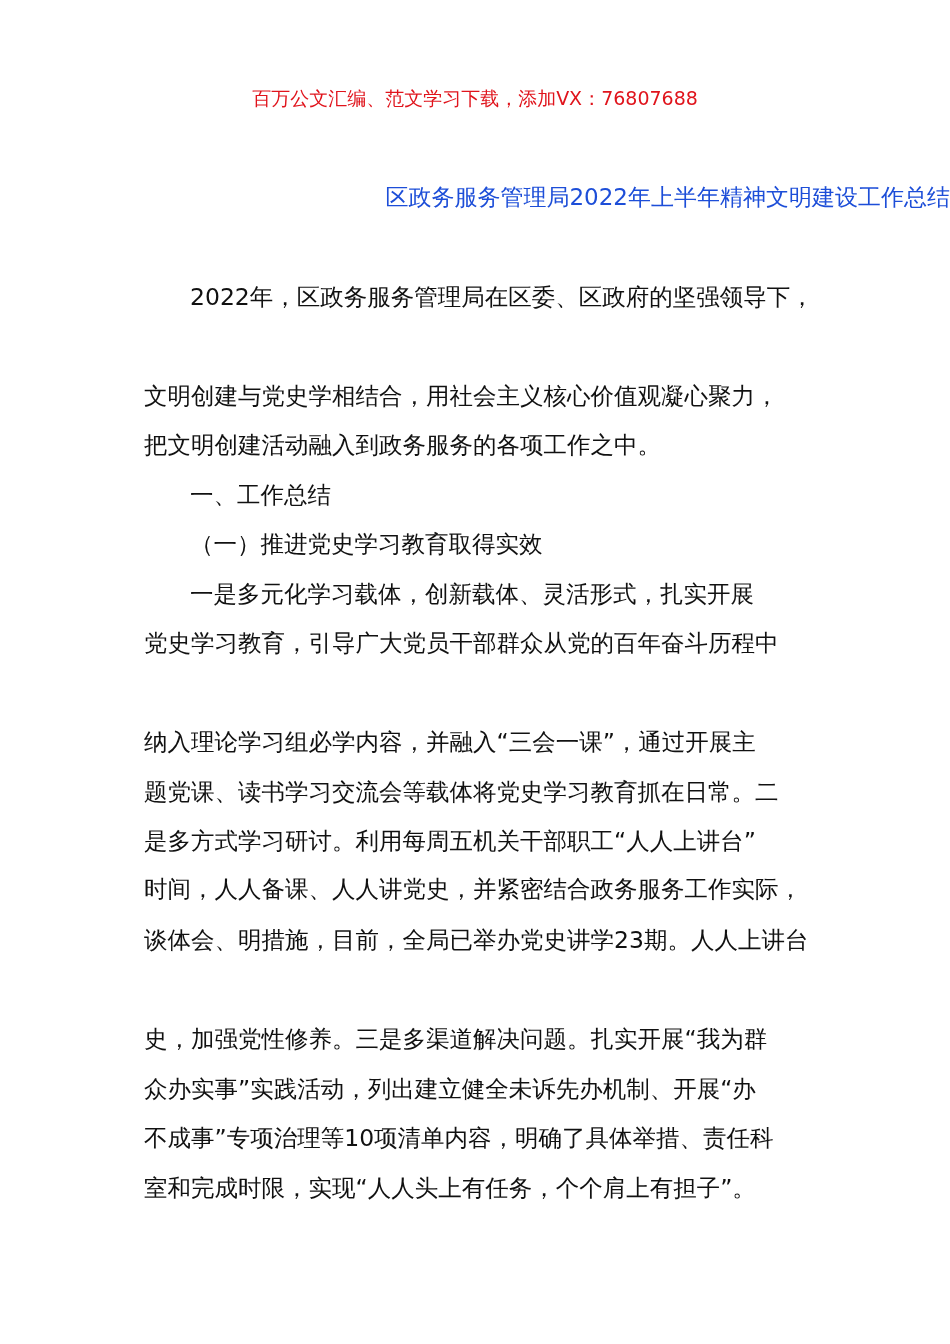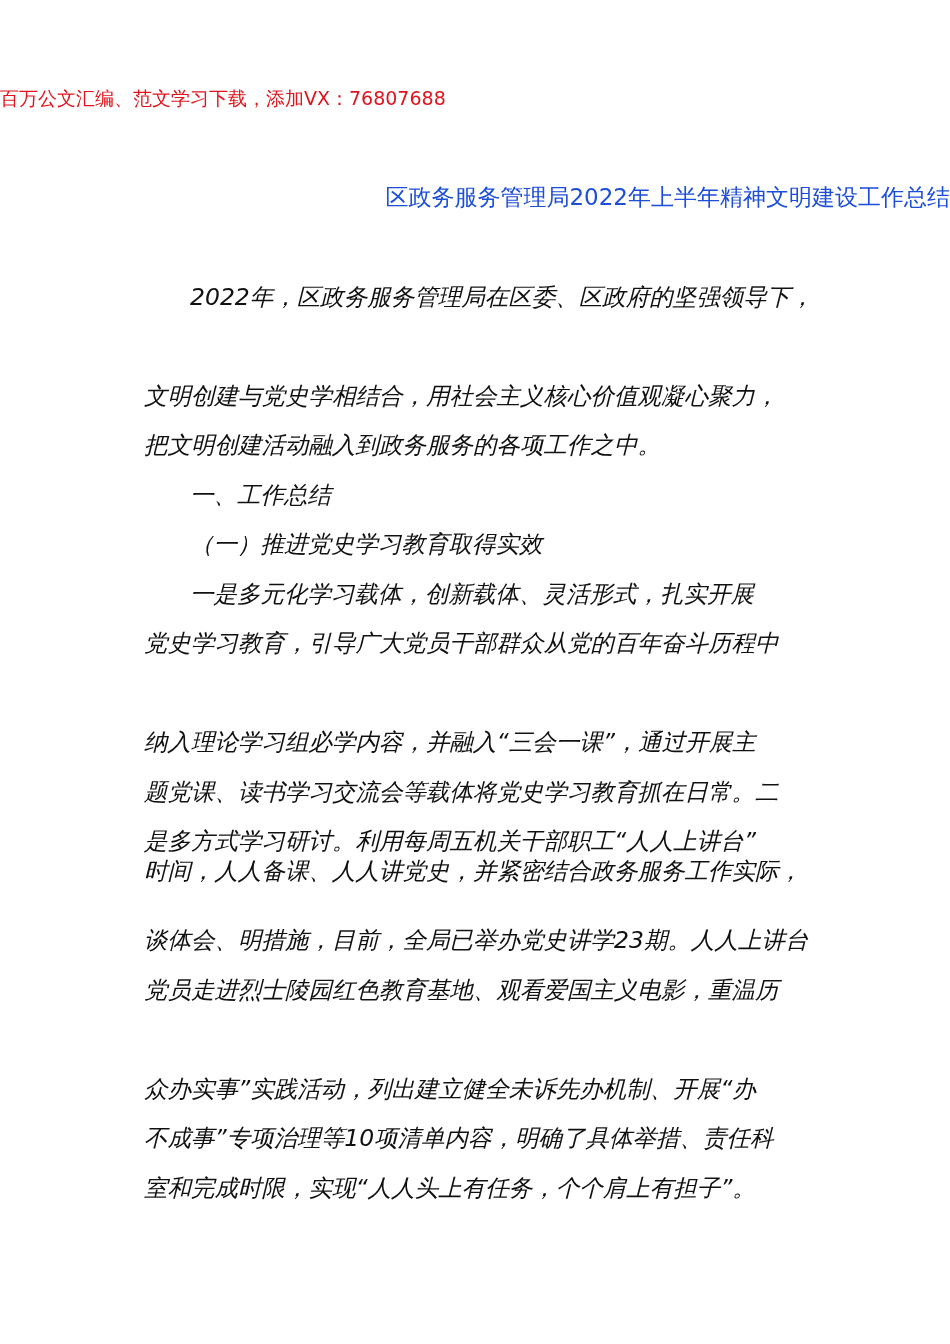--- a/index.html
+++ b/index.html
@@ -21,21 +21,21 @@
       top: 0;
       width: 950px;
       height: 1344px;
       background: #ffffff;
     }
     .watermark {
       position: absolute;
       left: 0;
       width: 950px;
       top: 84px;
-      text-align: left;
+      text-align: center;
       font-size: 19px;
       line-height: 28px;
       color: #e0141c;
       white-space: nowrap;
     }
     .doc-title {
       position: absolute;
       left: 0;
       width: 950px;
       top: 180px;
@@ -45,21 +45,20 @@
       color: #1d4ed8;
       white-space: nowrap;
     }
     .line {
       position: absolute;
       left: 144px;
       font-size: 23.5px;
       line-height: 34px;
       color: #111111;
       white-space: nowrap;
-      font-style: italic;
     }
     .indent { left: 190px; }
   </style>
 </head>
 <body>
 
 <div class="page">
 
   <div class="watermark">百万公文汇编、范文学习下载，添加VX：76807688</div>
 
@@ -70,20 +69,20 @@
   <div class="line" style="top:428px">把文明创建活动融入到政务服务的各项工作之中。</div>
 
   <div class="line indent" style="top:478px">一、工作总结</div>
   <div class="line indent" style="top:527px">（一）推进党史学习教育取得实效</div>
 
   <div class="line indent" style="top:577px">一是多元化学习载体，创新载体、灵活形式，扎实开展</div>
   <div class="line" style="top:626px">党史学习教育，引导广大党员干部群众从党的百年奋斗历程中</div>
   <div class="line" style="top:725px">纳入理论学习组必学内容，并融入“三会一课”，通过开展主</div>
   <div class="line" style="top:775px">题党课、读书学习交流会等载体将党史学习教育抓在日常。二</div>
   <div class="line" style="top:824px">是多方式学习研讨。利用每周五机关干部职工“人人上讲台”</div>
-  <div class="line" style="top:854px">时间，人人备课、人人讲党史，并紧密结合政务服务工作实际，</div>
+  <div class="line" style="top:872px">时间，人人备课、人人讲党史，并紧密结合政务服务工作实际，</div>
   <div class="line" style="top:923px">谈体会、明措施，目前，全局已举办党史讲学23期。人人上讲台</div>
-  <div class="line" style="top:973px">党员走进烈士陵园红色教育基地、观看爱国主义电影，重温历</div>
+  <div class="line" style="top:1022px">史，加强党性修养。三是多渠道解决问题。扎实开展“我为群</div>
   <div class="line" style="top:1072px">众办实事”实践活动，列出建立健全未诉先办机制、开展“办</div>
   <div class="line" style="top:1121px">不成事”专项治理等10项清单内容，明确了具体举措、责任科</div>
   <div class="line" style="top:1171px">室和完成时限，实现“人人头上有任务，个个肩上有担子”。</div>
 
 </div>
 
 </body></html>

